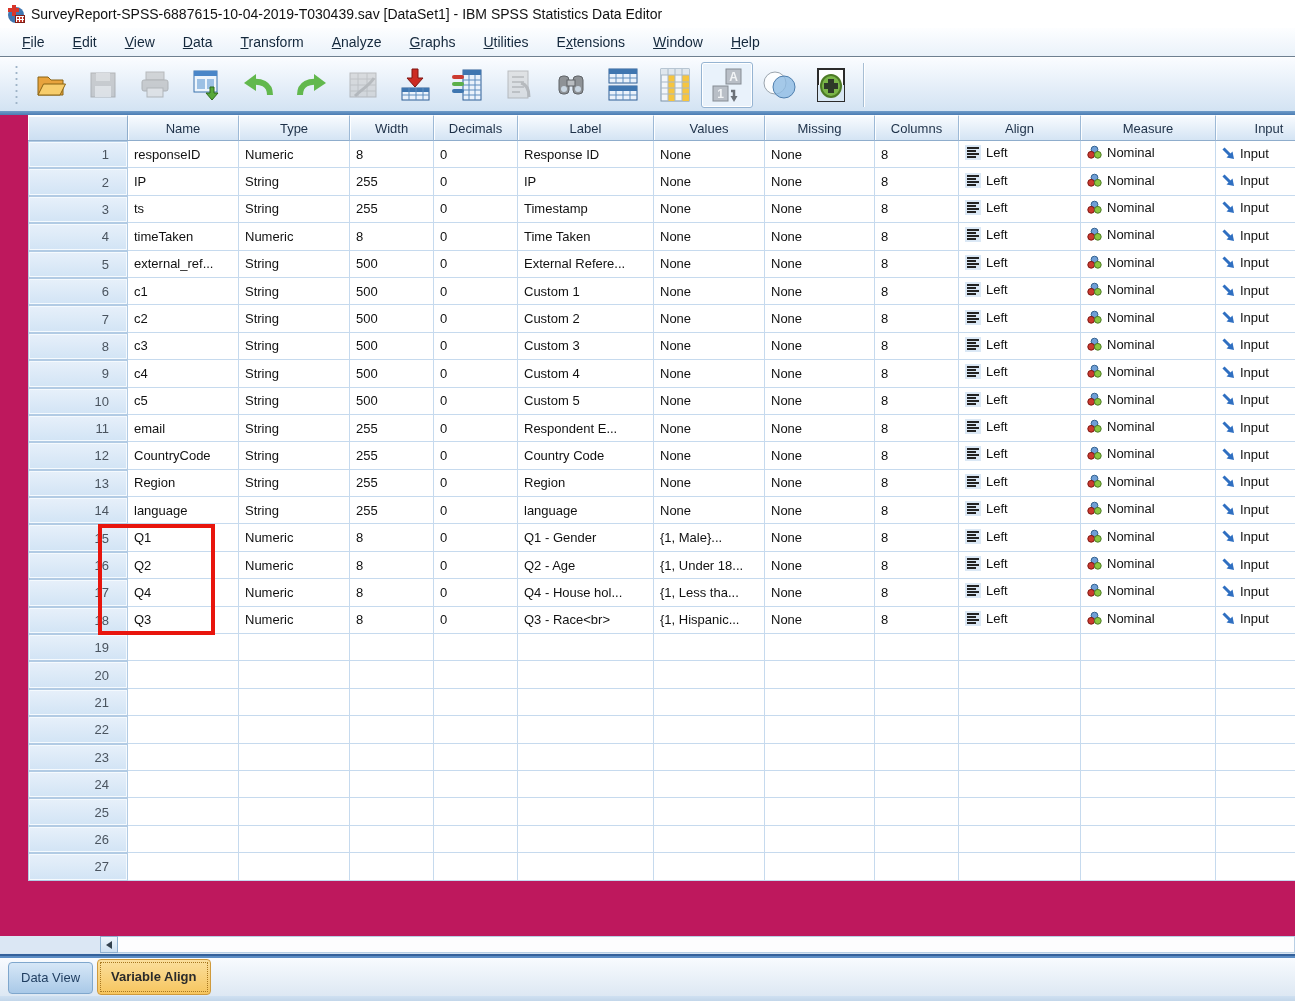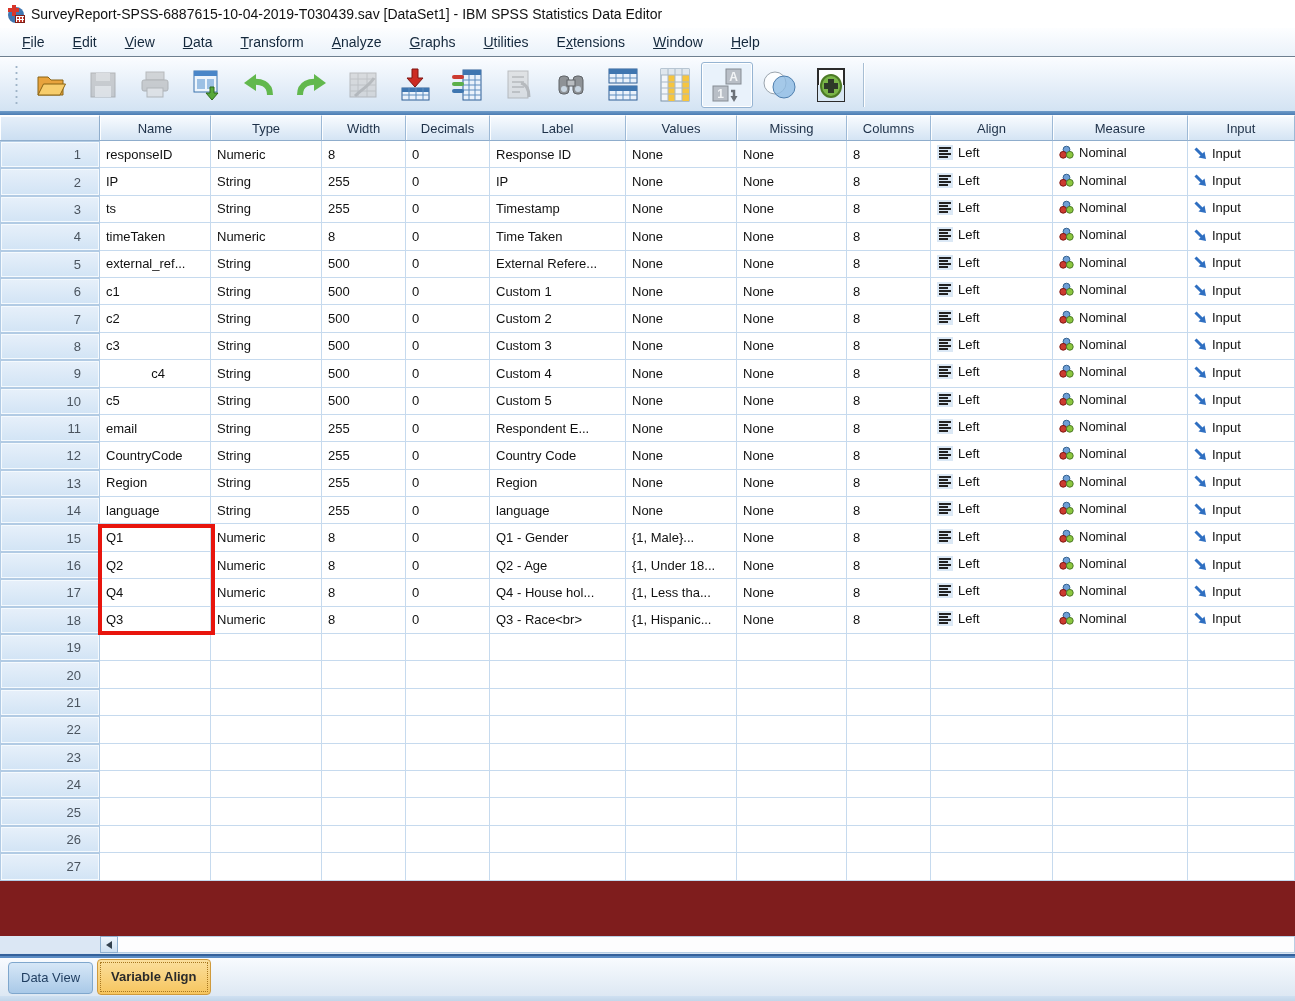--- a/index.html
+++ b/index.html
@@ -37,21 +37,21 @@
     border-radius:3px; position:relative; }
   .tb-btn.disabled { opacity:.55; filter:grayscale(1); }
   .tb-btn.pressed { background:#e9f2fb; border:1px solid #96b4d2; box-shadow:inset 0 0 0 1px #fff; }
   .tb-sep { width:1px; height:44px; background:#a7bed4; margin-left:6px; box-shadow:1px 0 0 #fff; }
 
   
   .split-strip { position:absolute; left:0; top:111px; width:100%; height:4px;
     background:linear-gradient(#6f9cc9,#4b7cb3); }
 
   
-  .sheet { position:absolute; left:0; top:115px; width:1295px; height:821px; overflow:hidden; background:#7f1d1d; }
+  .sheet { position:absolute; left:0; top:115px; width:1295px; height:821px; overflow:hidden; background:#be185d;padding-left:28px; }
   table.vars { border-collapse:separate; border-spacing:0; table-layout:fixed; width:1295px; }
   table.vars th, table.vars td { overflow:hidden; white-space:nowrap; font-size:13px; }
   .col-hdr { height:26px; background:linear-gradient(#f8fbfe,#d4e4f4);
     border-right:1px solid #9db9d6; border-bottom:1px solid #8fadcc; border-top:1px solid #fff;
     box-shadow:inset 1px 1px 0 #fdfeff; color:#1d3048; font-weight:400; text-align:center; }
   .corner { background:linear-gradient(#e6eff9,#ccdff2); border-right:1px solid #8fadcc; border-bottom:1px solid #8fadcc; }
   .row-hdr { background:linear-gradient(#e7f0fa,#d2e4f5); border:1px solid #b2cbe4;
     box-shadow:inset 0 0 0 1px #f5fafe; color:#4a545f; text-align:right; padding-right:18px; font-weight:400; }
   td.cell { border-right:1px solid #c6daee; border-bottom:1px solid #c6daee;
     color:#111; padding-left:6px; background:#fff; }
@@ -557,21 +557,21 @@
             <td class="cell" style="height: 27.4px;"><span class="icontxt">
                 <svg width="13" height="13" viewBox="0 0 13 13">
                   <path d="M1.5 1.5 L8 8" stroke="#2f6fc1" stroke-width="3"></path>
                   <path d="M12 12 L4.5 10.5 L10.5 4.5 z" fill="#2f6fc1"></path>
                 </svg>
                 <span>Input</span>
               </span></td>
           </tr>
           <tr>
             <th class="row-hdr">9</th>
-            <td class="cell" style="height: 27.4px; text-align: center;">c4</td>
+            <td class="cell" style="height: 27.4px;">c4</td>
             <td class="cell" style="height: 27.4px;">String</td>
             <td class="cell" style="height: 27.4px;">500</td>
             <td class="cell" style="height: 27.4px;">0</td>
             <td class="cell" style="height: 27.4px;">Custom 4</td>
             <td class="cell" style="height: 27.4px;">None</td>
             <td class="cell" style="height: 27.4px;">None</td>
             <td class="cell" style="height: 27.4px;">8</td>
             <td class="cell" style="height: 27.4px;"><span class="icontxt">
                 <span class="align-ic">
                   <i></i>

